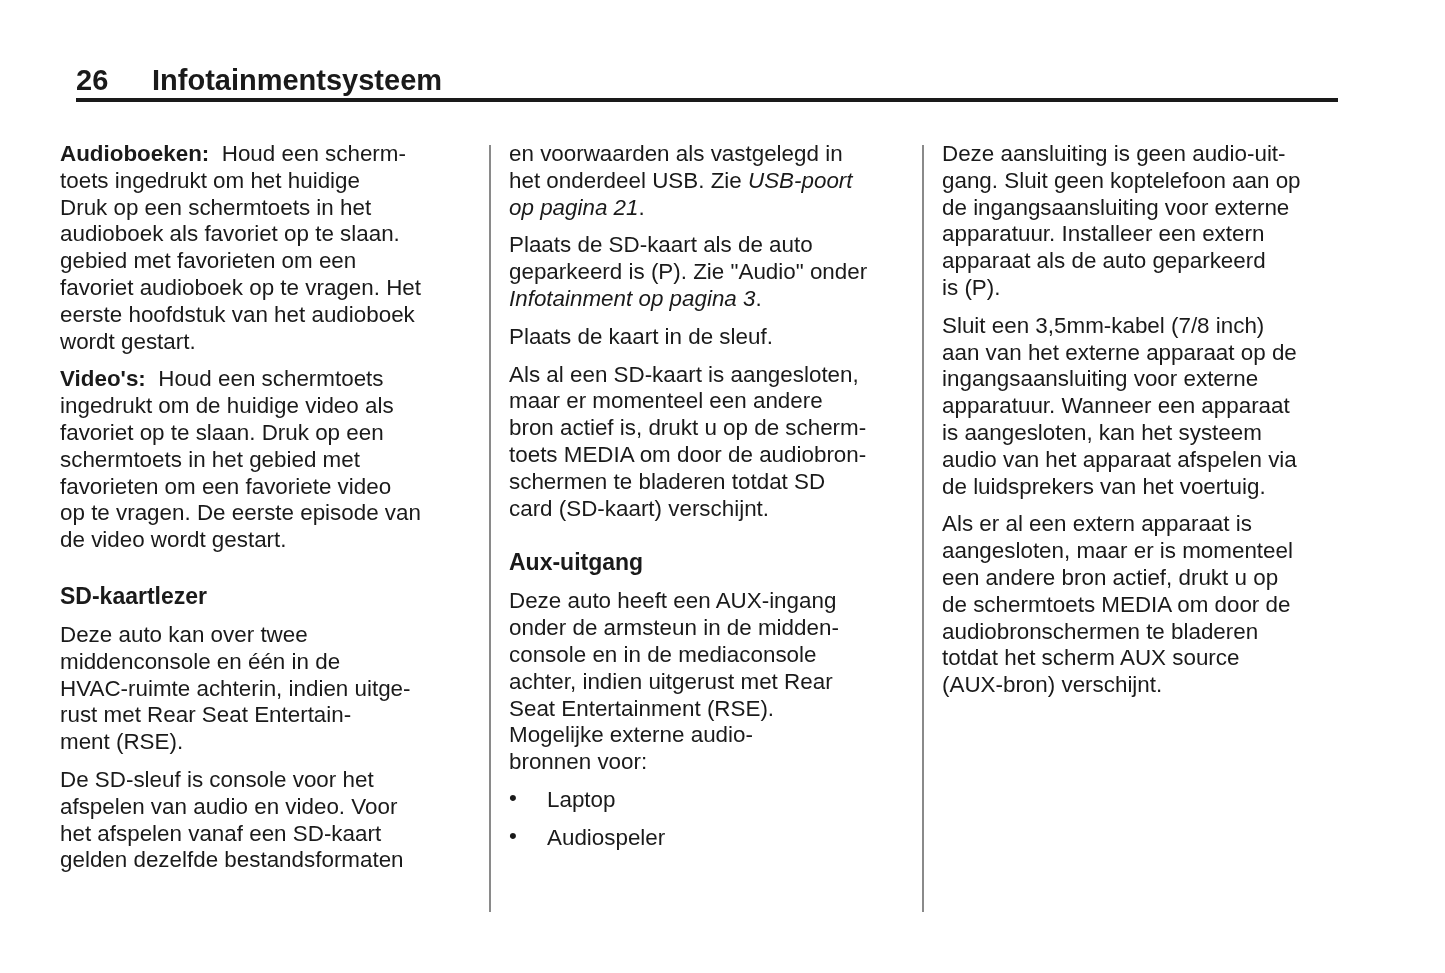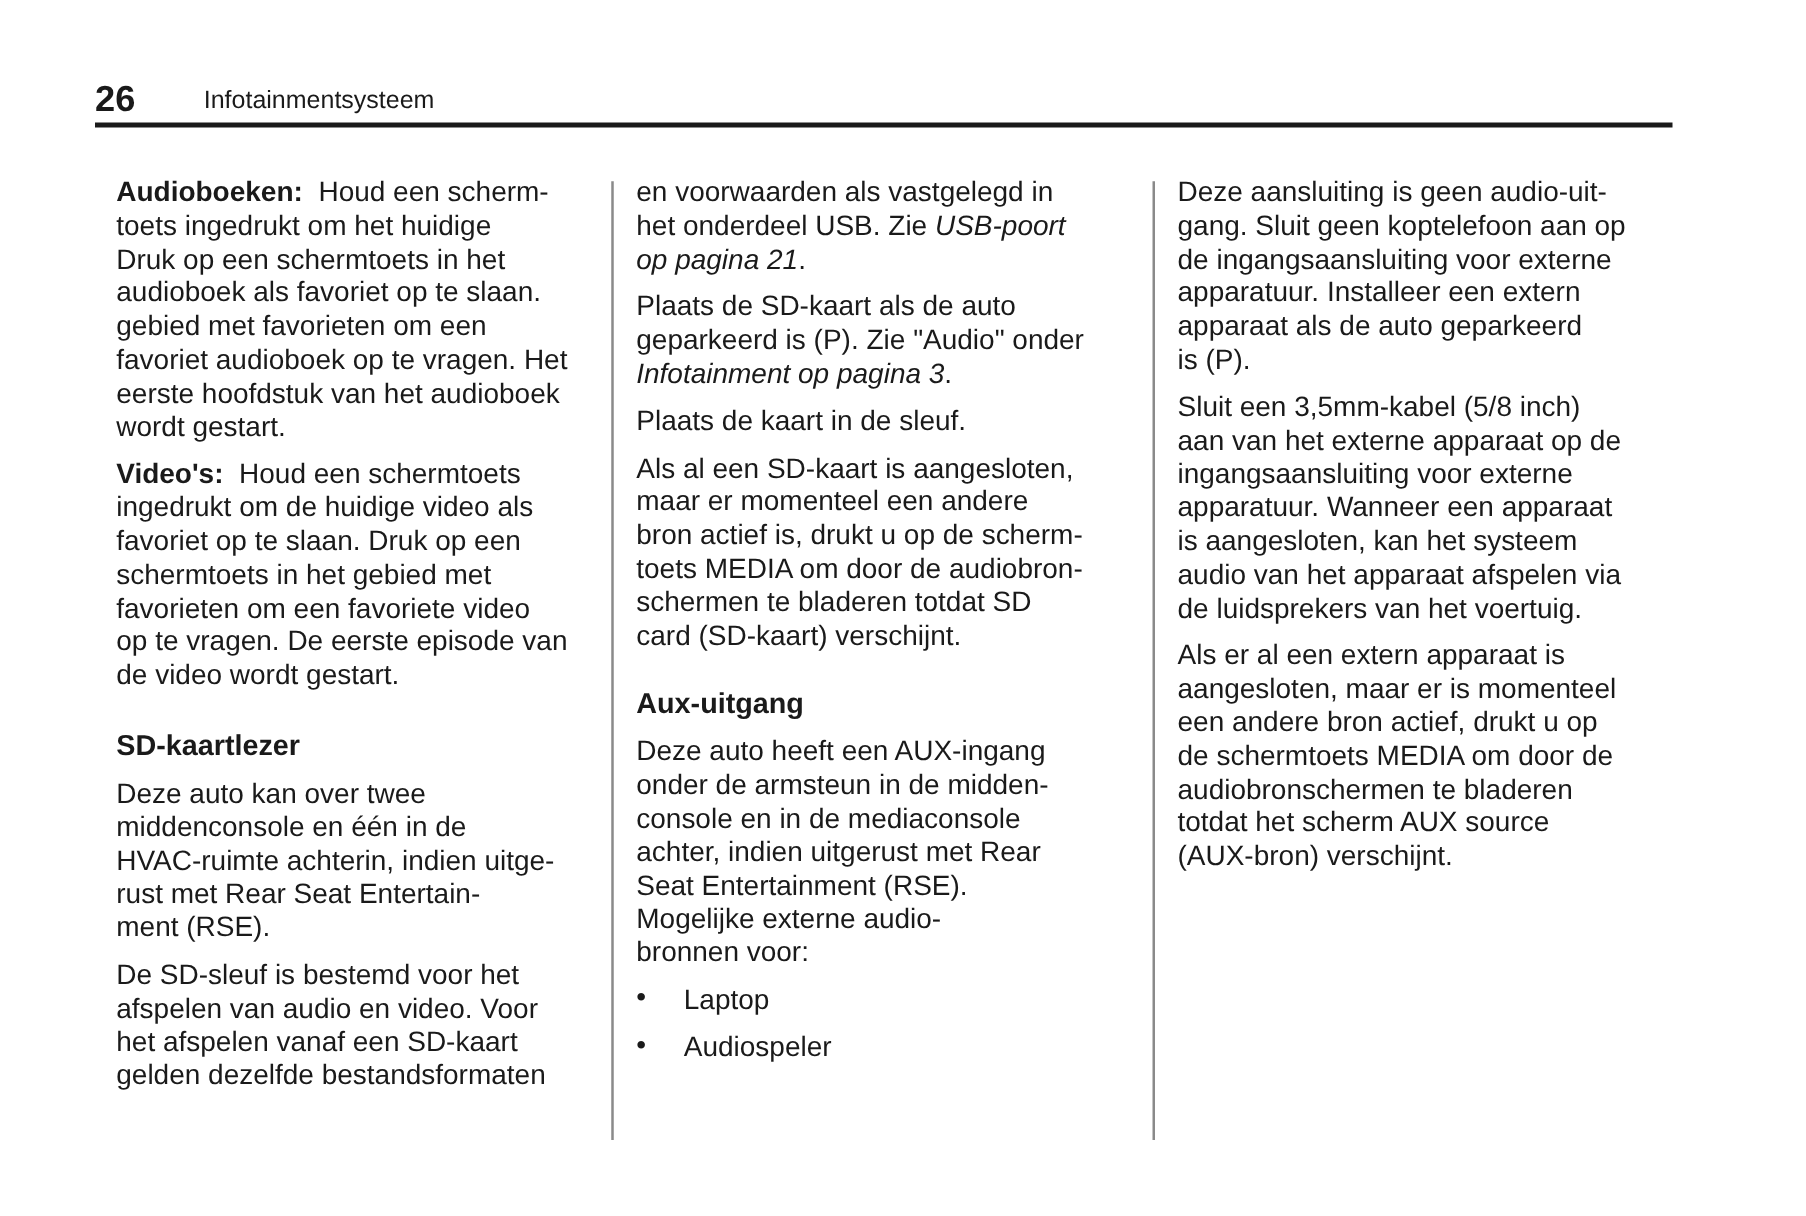--- a/index.html
+++ b/index.html
@@ -25,41 +25,41 @@
     .page-number {
       position: absolute;
       left: 0;
       top: 2px;
       font-size: 29px;
       font-weight: bold;
       line-height: 36px;
     }
     .chapter-title {
       position: absolute;
-      left: 87px;
+      left: 76px;
       top: 2px;
-      font-size: 20px;
-      font-weight: normal;
+      font-size: 29px;
+      font-weight: bold;
       line-height: 36px;
     }
     .header-rule {
       position: absolute;
       left: 76px;
       top: 98px;
       width: 1262px;
       height: 4px;
       background: #1a1a1a;
     }
     .column {
       position: absolute;
       top: 141px;
       font-size: 22.4px;
       line-height: 26.8px;
     }
-    .col-1 { left: 93px; width: 400px; }
+    .col-1 { left: 60px; width: 400px; }
     .col-2 { left: 509px; width: 400px; }
     .col-3 { left: 942px; width: 400px; }
     .divider {
       position: absolute;
       top: 145px;
       width: 2px;
       height: 767px;
       background: #8a8a8a;
     }
     .divider-1 { left: 489px; }
@@ -129,21 +129,21 @@
   </p>
   <h2 class="h-sd">SD-kaartlezer</h2>
   <p>
     <span class="line">Deze auto kan over twee</span>
     <span class="line">middenconsole en één in de</span>
     <span class="line">HVAC-ruimte achterin, indien uitge-</span>
     <span class="line">rust met Rear Seat Entertain-</span>
     <span class="line">ment (RSE).</span>
   </p>
   <p>
-    <span class="line">De SD-sleuf is bestemd voor het</span>
+    <span class="line">De SD-sleuf is console voor het</span>
     <span class="line">afspelen van audio en video. Voor</span>
     <span class="line">het afspelen vanaf een SD-kaart</span>
     <span class="line">gelden dezelfde bestandsformaten</span>
   </p>
 </div>
 
 <div class="column col-2">
   <p>
     <span class="line">en voorwaarden als vastgelegd in</span>
     <span class="line"><span>het onderdeel USB. Zie </span><span class="italic">USB-poort</span></span>
@@ -190,21 +190,21 @@
 <div class="column col-3">
   <p>
     <span class="line">Deze aansluiting is geen audio-uit-</span>
     <span class="line">gang. Sluit geen koptelefoon aan op</span>
     <span class="line">de ingangsaansluiting voor externe</span>
     <span class="line">apparatuur. Installeer een extern</span>
     <span class="line">apparaat als de auto geparkeerd</span>
     <span class="line">is (P).</span>
   </p>
   <p>
-    <span class="line">Sluit een 3,5mm-kabel (5/8 inch)</span>
+    <span class="line">Sluit een 3,5mm-kabel (7/8 inch)</span>
     <span class="line">aan van het externe apparaat op de</span>
     <span class="line">ingangsaansluiting voor externe</span>
     <span class="line">apparatuur. Wanneer een apparaat</span>
     <span class="line">is aangesloten, kan het systeem</span>
     <span class="line">audio van het apparaat afspelen via</span>
     <span class="line">de luidsprekers van het voertuig.</span>
   </p>
   <p>
     <span class="line">Als er al een extern apparaat is</span>
     <span class="line">aangesloten, maar er is momenteel</span>

